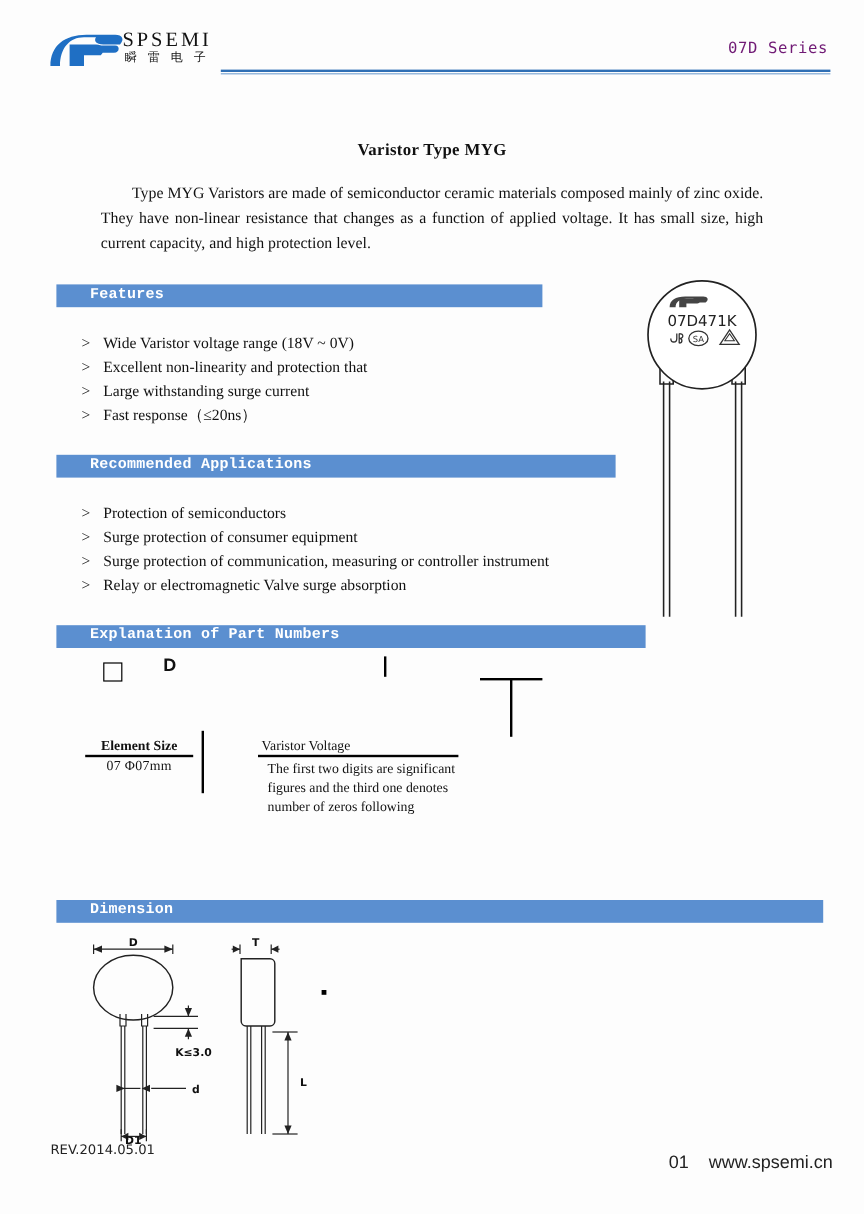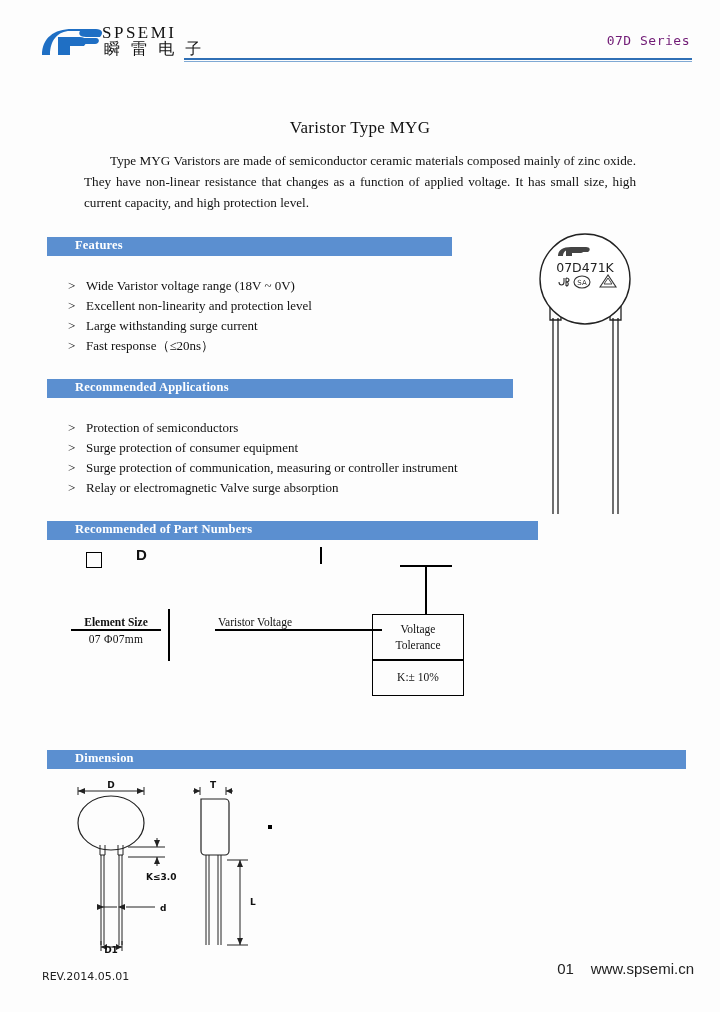--- a/index.html
+++ b/index.html
@@ -14,37 +14,37 @@
   .page{position:absolute;inset:0;border-radius:23px;}
 
   
   .hdr{position:absolute;left:0;top:0;width:720px;height:70px;}
   .logo-wrap{position:absolute;left:40px;top:24px;width:190px;height:40px;}
   .logo-mark{position:absolute;left:0;top:2px;width:66px;height:32px;}
   .logo-name{position:absolute;left:62px;top:0px;
     font-family:"Liberation Serif",serif;font-size:17px;letter-spacing:2.5px;
     color:#111;font-weight:400;line-height:17px;}
   .logo-cn{position:absolute;left:64px;top:18px;
-    font-family:"DejaVu Sans",sans-serif;font-size:16px;letter-spacing:3px;
+    font-family:"DejaVu Sans",sans-serif;font-size:10px;letter-spacing:3px;
     color:#111;line-height:13px;}
   .series{position:absolute;right:30px;top:33px;
     font-family:"DejaVu Sans Mono",monospace;font-size:13px;color:#701a75;letter-spacing:.5px;}
   .hdr-rule1{position:absolute;left:184px;top:58px;width:508px;height:2px;background:#2f6fb5;}
   .hdr-rule2{position:absolute;left:184px;top:61px;width:508px;height:1px;background:#7fa9d4;}
 
   
   .doc-title{position:absolute;left:0;top:118px;width:720px;text-align:center;
-    font-size:17px;font-weight:normal;letter-spacing:.3px;}
+    font-size:14px;font-weight:bold;letter-spacing:.3px;}
   .intro{position:absolute;left:84px;top:150px;width:552px;
     font-size:13.2px;line-height:21px;text-align:justify;text-indent:26px;}
 
   
   .bar{position:absolute;height:19px;background:#5b8fd0;}
   .bar span{position:absolute;left:28px;top:1px;color:#ffffff;
-    font-size:12.5px;font-weight:bold;letter-spacing:.2px;}
+    font-size:12.5px;font-weight:bold;letter-spacing:.2px;font-family:Liberation Mono, monospace;}
   #bar-features{left:47px;top:237px;width:405px;}
   #bar-apps{left:47px;top:379px;width:466px;}
   #bar-part{left:47px;top:521px;width:491px;}
   #bar-dim{left:47px;top:750px;width:639px;}
 
   
   .blist{position:absolute;font-size:13px;line-height:20px;}
   #list-features{left:68px;top:276px;width:400px;}
   #list-apps{left:68px;top:418px;width:470px;}
   .blist .row{display:flex;align-items:baseline;}
@@ -77,21 +77,21 @@
   .pn .tol-box .c1{font-size:11.5px;text-align:center;line-height:16px;padding:6px 0 6px;}
   .pn .tol-box .sep{height:1.6px;background:#000;}
   .pn .tol-box .c2{font-size:11.5px;text-align:center;padding:10px 0 12px;}
 
   
   .dimdraw{position:absolute;left:60px;top:775px;width:205px;height:185px;}
   .wrap-tbl{position:absolute;left:268px;top:825px;border:2.4px solid #000;background:#fff;}
 
   
   .rev{position:absolute;left:42px;top:952px;font-family:"DejaVu Sans",sans-serif;
-    font-size:11px;color:#222;margin-top:18px;}
+    font-size:11px;color:#222;}
   .foot-right{position:absolute;right:26px;top:960px;font-family:Liberation Sans, sans-serif;
     font-size:15px;color:#222;}
 </style>
 </head>
 <body>
 
 <div class="page">
 
   <div class="hdr">
     <div class="logo-wrap">
@@ -115,21 +115,21 @@
   <div class="bar" id="bar-features">
     <span>Features</span>
   </div>
   <div class="blist" id="list-features">
     <div class="row">
       <span class="gt">&gt;</span>
       <span>Wide Varistor voltage range (18V ~    0V)</span>
     </div>
     <div class="row">
       <span class="gt">&gt;</span>
-      <span>Excellent non-linearity and protection level</span>
+      <span>Excellent non-linearity and protection that</span>
     </div>
     <div class="row">
       <span class="gt">&gt;</span>
       <span>Large withstanding surge current</span>
     </div>
     <div class="row">
       <span class="gt">&gt;</span>
       <span>Fast response（≤20ns）</span>
     </div>
   </div>
@@ -182,50 +182,43 @@
       <ellipse cx="70" cy="50" rx="8" ry="6" fill="none" stroke="#333" stroke-width="1.1"></ellipse>
       <text x="70" y="53" text-anchor="middle" font-family="DejaVu Sans, sans-serif" font-size="7" fill="#333">SA</text>
     </g>
     <g>
       <path d="M88 55 L96 43 L104 55 Z" fill="none" stroke="#333" stroke-width="1.1"></path>
       <path d="M92 52 L96 46 L100 52 Z" fill="none" stroke="#333" stroke-width="0.9"></path>
     </g>
   </svg>
 
   <div class="bar" id="bar-part">
-    <span>Recommended of Part Numbers</span>
+    <span>Explanation of Part Numbers</span>
   </div>
 
   <div class="pn">
     <div class="sq"></div>
     <div class="dch">D</div>
     <div class="tick"></div>
 
     <div class="box-es">
       <div class="hdl">Element Size</div>
       <div class="rule"></div>
       <div class="val">07   Φ07mm</div>
     </div>
     <div class="vline-es"></div>
 
     <div class="box-vv">
       <div class="hdl">Varistor Voltage</div>
       <div class="rule"></div>
+      <div class="txt">The first two digits are significant figures and the third one denotes number of zeros following</div>
     </div>
 
     <div class="tol-cap"></div>
     <div class="tol-stem"></div>
-    <div class="tol-box">
-      <div class="c1">
-        <div>Voltage</div>
-        <div>Tolerance</div>
-      </div>
-      <div class="sep"></div>
-      <div class="c2">K:± 10%</div>
-    </div>
   </div>
 
   <div class="bar" id="bar-dim">
     <span>Dimension</span>
   </div>
 
   <svg class="dimdraw" viewBox="0 0 205 185">
 
     <g stroke="#222" stroke-width="1" fill="none">
       <path d="M18 12 L18 20"></path>

